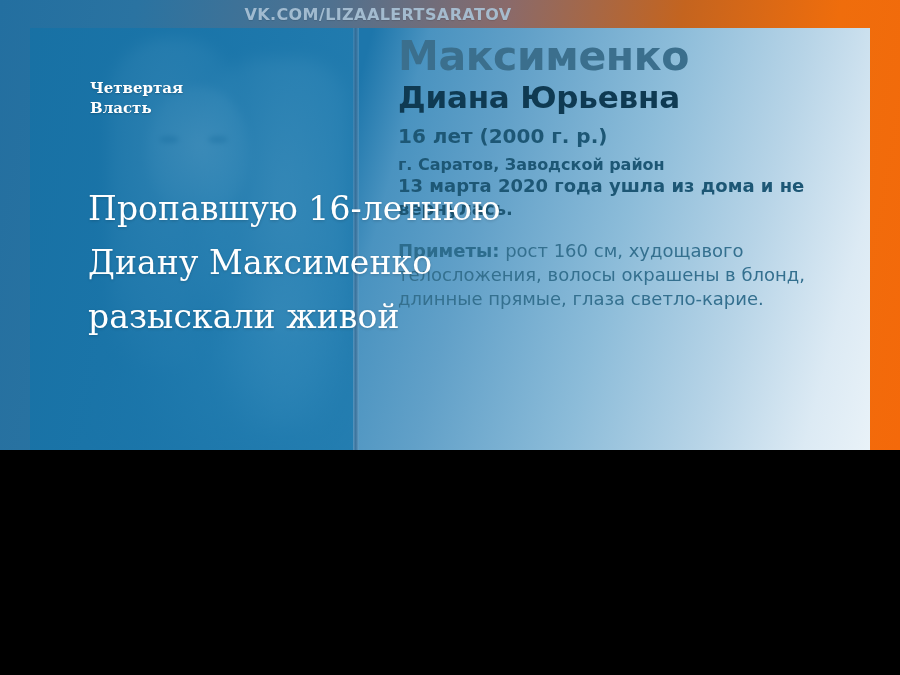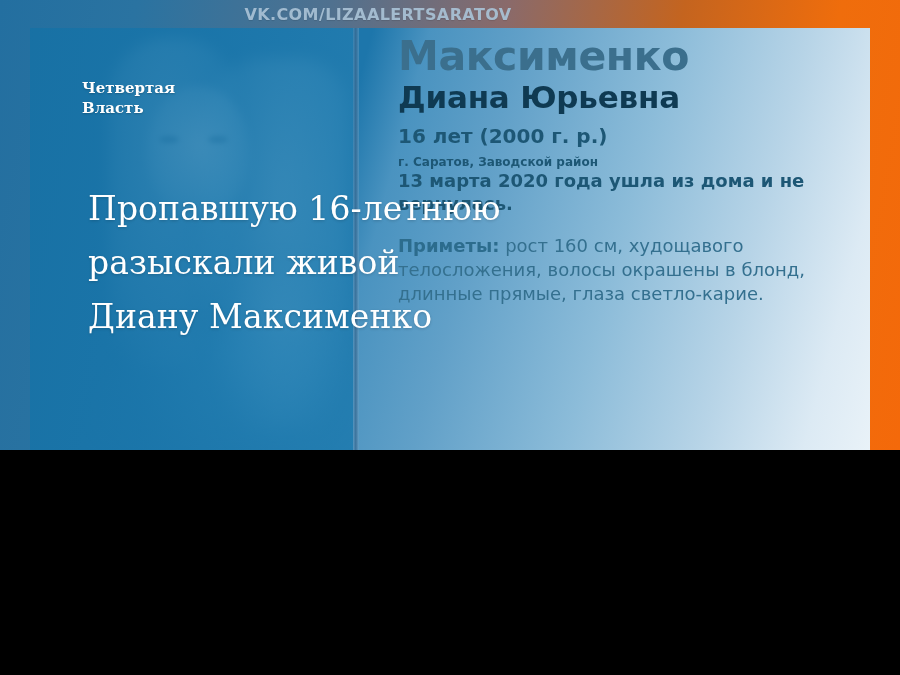--- a/index.html
+++ b/index.html
@@ -196,21 +196,21 @@
     margin-top: 2px;
     letter-spacing: -0.2px;
   }
   #poster-text .age {
     font-size: 20px;
     font-weight: bold;
     color: #1d5775;
     margin-top: 9px;
   }
   #poster-text .place {
-    font-size: 12px;
+    font-size: 16px;
     font-weight: bold;
     color: #1d5775;
     margin-top: 7px;
   }
   #poster-text .missing-since {
     font-size: 18px;
     font-weight: bold;
     color: #1d5775;
     line-height: 1.32;
     max-width: 452px;
@@ -224,21 +224,21 @@
   }
   #poster-text .field .k {
     font-weight: bold;
     color: #2c6c8d;
   }
   #poster-text .field.clothes { margin-top: 21px; }
 
   
   #site-logo {
     position: absolute;
-    left: 82px;
+    left: 90px;
     top: 79px;
     z-index: 20;
     font-family: "DejaVu Serif", serif;
     font-weight: bold;
     font-size: 15px;
     line-height: 1.33;
     color: #ffffff;
     text-shadow: 0 1px 2px rgba(0,0,0,0.22);
     pointer-events: auto;
   }
@@ -310,21 +310,21 @@
 
     </div>
 
     <div id="site-logo">
       <div class="logo-line">Четвертая</div>
       <div class="logo-line">Власть</div>
     </div>
 
     <h1 id="headline">
       <span class="hl-line">Пропавшую 16-летнюю</span>
+      <span class="hl-line">Диану Максименко</span>
       <span class="hl-line">разыскали живой</span>
-      <span class="hl-line">Диану Максименко</span>
     </h1>
 
   </div>
 
   <div id="below-fold"></div>
 
 </div>
 
 </body></html>

